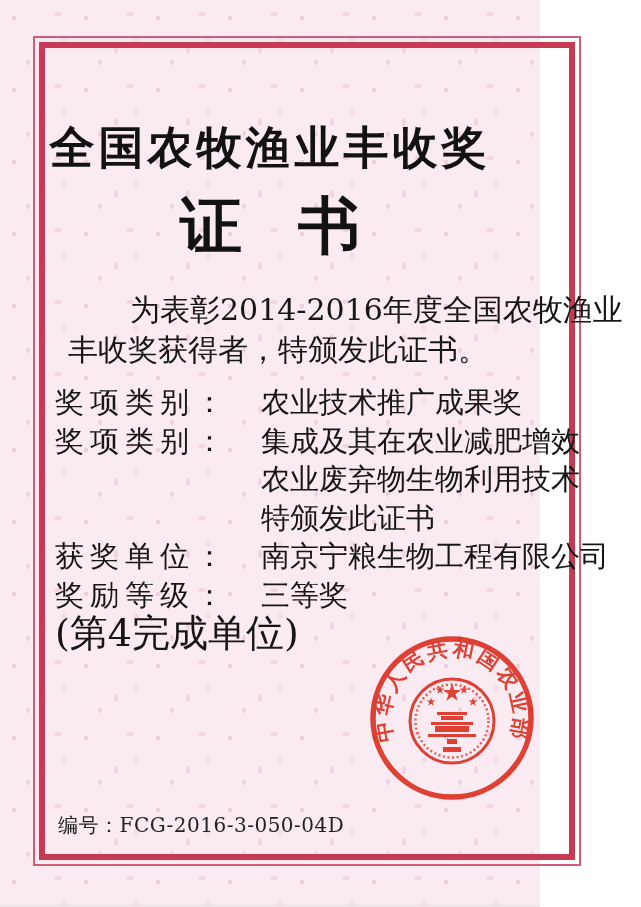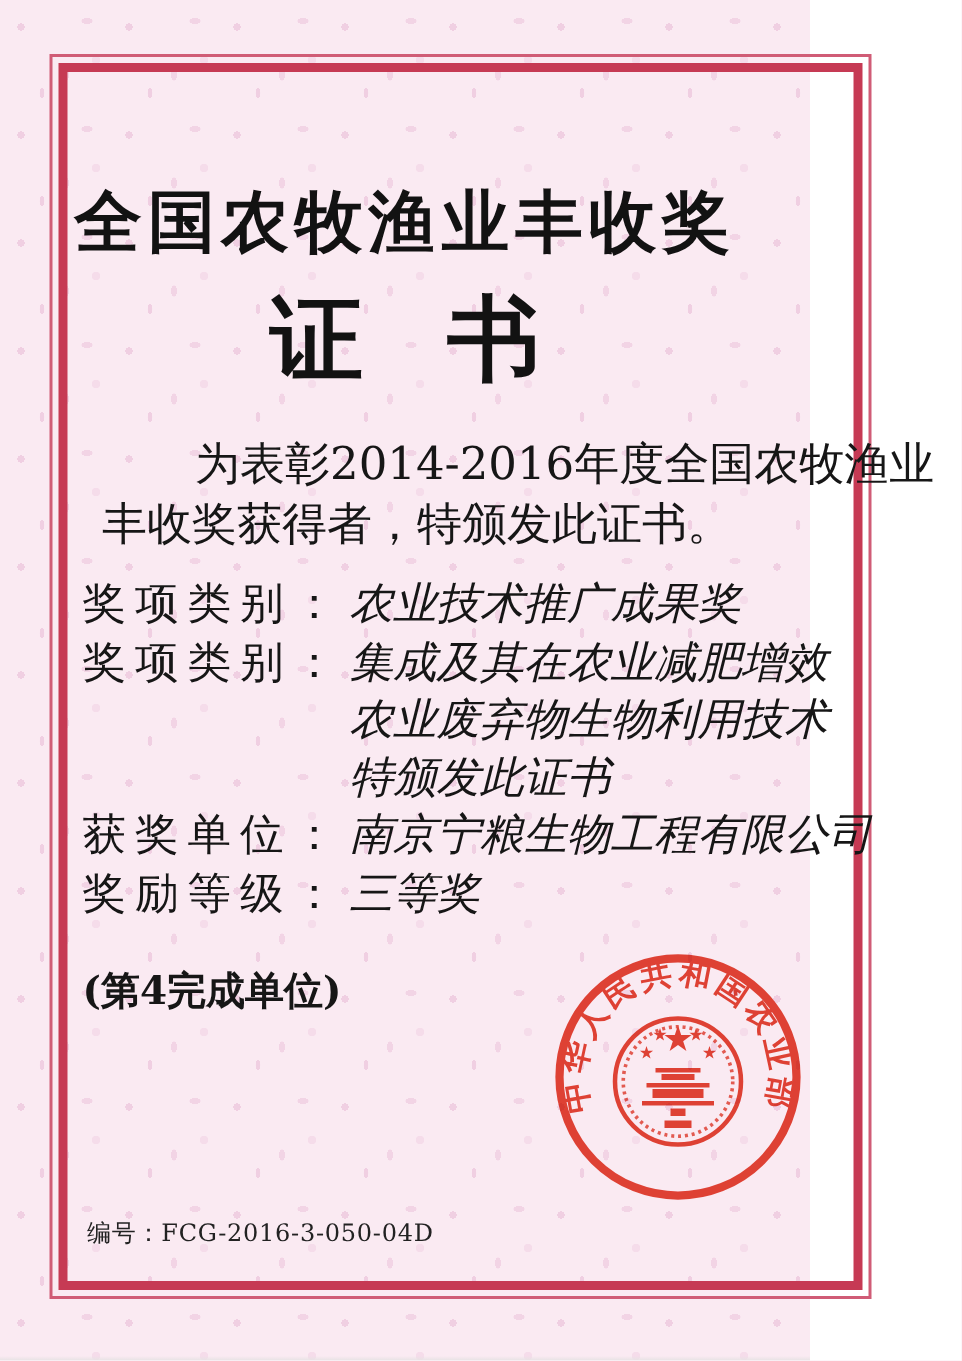--- a/index.html
+++ b/index.html
@@ -32,37 +32,37 @@
     position:absolute;left:0;right:0;top:184px;
     display:flex;justify-content:center;gap:56px;
     font-size:62px;font-weight:bold;color:#121212;
   }
   .content{
     position:absolute;left:55px;top:277px;width:515px;color:#161616;
   }
   .citation{margin:13px;font-size:30px;line-height:40px;font-weight:500;}
   .citation .line{display:block;white-space:nowrap;}
   .citation .indent{padding-left:62px;}
-  .field-row{display:flex;font-size:29px;line-height:38.5px;font-weight:500;}
+  .field-row{display:flex;font-size:29px;line-height:38.5px;font-weight:500;gap:28px;}
   .flabel{flex:0 0 178px;letter-spacing:6px;white-space:nowrap;}
-  .fvalue .vline{display:block;white-space:nowrap;font-style:italic;}
-  .unit-note{font-size:26px;line-height:38.5px;font-weight:700;margin-top:28px;}
+  .fvalue .vline{display:block;white-space:nowrap;}
+  .unit-note{font-size:38px;line-height:38.5px;font-weight:400;}
   .date{
     position:absolute;left:378px;top:755px;
     font-size:22px;letter-spacing:-2px;color:#41414a;white-space:nowrap;
   }
   .seal{
     position:absolute;left:367px;top:633px;width:170px;height:170px;
     mix-blend-mode:multiply;opacity:.94;
   }
   .seal svg{display:block;width:170px;height:170px;}
   .seal-arc-text{font-family:"DejaVu Sans","Liberation Sans",sans-serif;}
   .serial{
     position:absolute;left:58px;top:812px;
-    font-size:16px;color:#222;letter-spacing:.5px;white-space:nowrap;
+    font-size:20px;color:#222;letter-spacing:.5px;white-space:nowrap;
   }
   .scan-edge{
     position:absolute;left:0;right:0;bottom:0;height:3px;
     background:linear-gradient(#0000,#e7e2e4);
   }
 </style>
 </head>
 <body>
 
 <div class="page">

